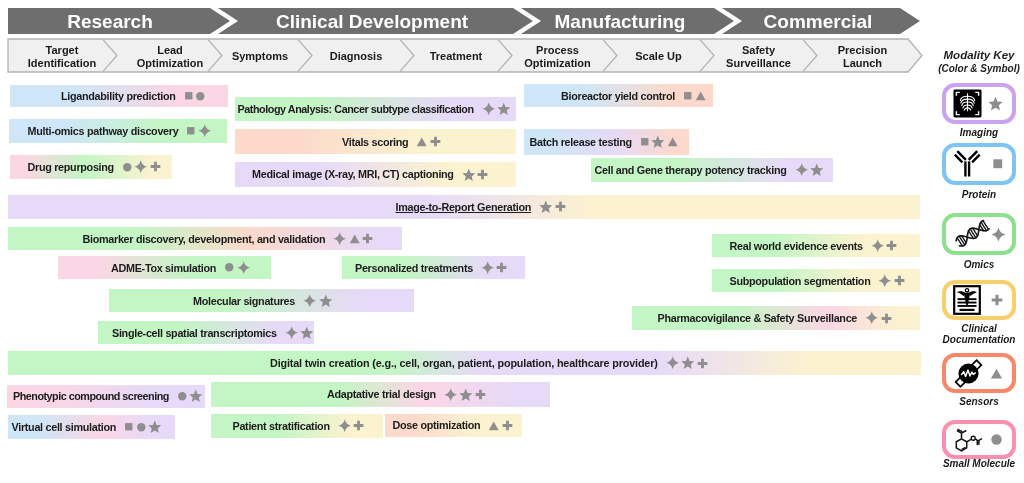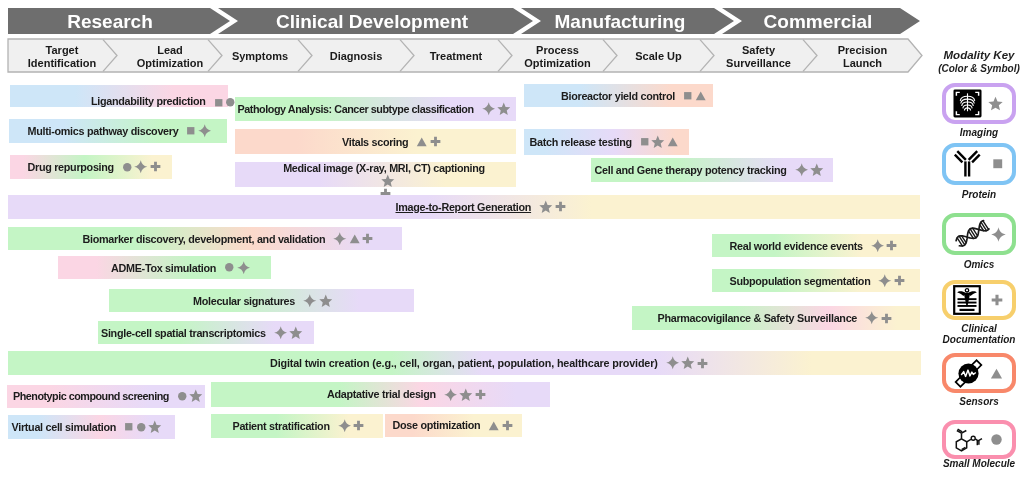--- a/index.html
+++ b/index.html
@@ -38,21 +38,21 @@
 <text x="557.5" y="49.5" text-anchor="middle" dominant-baseline="central" font-family="Liberation Sans, sans-serif" font-size="11" font-weight="bold" fill="#1a1a1a">Process</text>
 <text x="557.5" y="62.5" text-anchor="middle" dominant-baseline="central" font-family="Liberation Sans, sans-serif" font-size="11" font-weight="bold" fill="#1a1a1a">Optimization</text>
 <text x="658.5" y="56" text-anchor="middle" dominant-baseline="central" font-family="Liberation Sans, sans-serif" font-size="11" font-weight="bold" fill="#1a1a1a">Scale Up</text>
 <text x="758.5" y="49.5" text-anchor="middle" dominant-baseline="central" font-family="Liberation Sans, sans-serif" font-size="11" font-weight="bold" fill="#1a1a1a">Safety</text>
 <text x="758.5" y="62.5" text-anchor="middle" dominant-baseline="central" font-family="Liberation Sans, sans-serif" font-size="11" font-weight="bold" fill="#1a1a1a">Surveillance</text>
 <text x="862.5" y="49.5" text-anchor="middle" dominant-baseline="central" font-family="Liberation Sans, sans-serif" font-size="11" font-weight="bold" fill="#1a1a1a">Precision</text>
 <text x="862.5" y="62.5" text-anchor="middle" dominant-baseline="central" font-family="Liberation Sans, sans-serif" font-size="11" font-weight="bold" fill="#1a1a1a">Launch</text>
 <text x="979" y="55.2" text-anchor="middle" dominant-baseline="central" font-family="Liberation Sans, sans-serif" font-size="11.5" font-weight="bold" font-style="italic" fill="#222">Modality Key</text>
 <text x="979" y="68.5" text-anchor="middle" dominant-baseline="central" font-family="Liberation Sans, sans-serif" font-size="10" font-weight="bold" font-style="italic" fill="#222">(Color &amp; Symbol)</text>
 </svg>
-<div class="bar" style="left:10px;top:85px;width:218px;height:22px;background:linear-gradient(90deg,#cee6f8 30%, #fbd6e4 75%);padding-left:81px;align-items:flex-end;">
+<div class="bar" style="left:10px;top:85px;width:218px;height:22px;background:linear-gradient(90deg,#cee6f8 30%, #fbd6e4 75%);padding-left:51px;">
       <span>Ligandability prediction</span>
       <i style="margin-left:8px;display:flex;align-items:center">
         <svg width="9.5" height="9.5" viewBox="0 0 14 14">
           <rect x="1.6" y="1.6" width="10.8" height="10.8" fill="#8e8e8e"></rect>
         </svg>
       </i>
       <i style="margin-left:2px;display:flex;align-items:center">
         <svg width="10.5" height="10.5" viewBox="0 0 14 14">
           <circle cx="7" cy="7" r="5.6" fill="#8e8e8e"></circle>
         </svg>
@@ -139,21 +139,21 @@
         <svg width="13.5" height="13.5" viewBox="0 0 14 14">
           <path d="M7 0.2 C7.9 4.1 9.9 6.1 13.8 7 C9.9 7.9 7.9 9.9 7 13.8 C6.1 9.9 4.1 7.9 0.2 7 C4.1 6.1 6.1 4.1 7 0.2 Z" fill="#8e8e8e"></path>
         </svg>
       </i>
       <i style="margin-left:2px;display:flex;align-items:center">
         <svg width="11" height="11" viewBox="0 0 14 14">
           <path d="M5.2 0.8 H8.8 V5.2 H13.2 V8.8 H8.8 V13.2 H5.2 V8.8 H0.8 V5.2 H5.2 Z" fill="#8e8e8e"></path>
         </svg>
       </i>
     </div>
-<div class="bar" style="left:234.5px;top:162px;width:281.5px;height:24.5px;background:linear-gradient(90deg,#e7daf8 30%, #fbf2d0 75%);padding-left:17.5px;flex-direction:column;">
+<div class="bar" style="left:234.5px;top:162px;width:281.5px;height:24.5px;background:linear-gradient(90deg,#e7daf8 30%, #fbf2d0 75%);padding-left:17.5px;">
       <span>Medical image (X-ray, MRI, CT) captioning</span>
       <i style="margin-left:8px;display:flex;align-items:center">
         <svg width="13.5" height="13.5" viewBox="0 0 14 14">
           <path d="M7 0.6 L8.9 5.1 L13.7 5.5 L10.1 8.7 L11.2 13.4 L7 10.9 L2.8 13.4 L3.9 8.7 L0.3 5.5 L5.1 5.1 Z" fill="#8e8e8e"></path>
         </svg>
       </i>
       <i style="margin-left:2px;display:flex;align-items:center">
         <svg width="11" height="11" viewBox="0 0 14 14">
           <path d="M5.2 0.8 H8.8 V5.2 H13.2 V8.8 H8.8 V13.2 H5.2 V8.8 H0.8 V5.2 H5.2 Z" fill="#8e8e8e"></path>
         </svg>
@@ -222,20 +222,33 @@
         <svg width="10.5" height="10.5" viewBox="0 0 14 14">
           <circle cx="7" cy="7" r="5.6" fill="#8e8e8e"></circle>
         </svg>
       </i>
       <i style="margin-left:2px;display:flex;align-items:center">
         <svg width="13.5" height="13.5" viewBox="0 0 14 14">
           <path d="M7 0.2 C7.9 4.1 9.9 6.1 13.8 7 C9.9 7.9 7.9 9.9 7 13.8 C6.1 9.9 4.1 7.9 0.2 7 C4.1 6.1 6.1 4.1 7 0.2 Z" fill="#8e8e8e"></path>
         </svg>
       </i>
     </div>
+<div class="bar" style="left:342px;top:256px;width:183px;height:23px;background:linear-gradient(90deg,#c4f5c5 35%, #e7daf8 80%);padding-left:13px;">
+      <span>Personalized treatments</span>
+      <i style="margin-left:8px;display:flex;align-items:center">
+        <svg width="13.5" height="13.5" viewBox="0 0 14 14">
+          <path d="M7 0.2 C7.9 4.1 9.9 6.1 13.8 7 C9.9 7.9 7.9 9.9 7 13.8 C6.1 9.9 4.1 7.9 0.2 7 C4.1 6.1 6.1 4.1 7 0.2 Z" fill="#8e8e8e"></path>
+        </svg>
+      </i>
+      <i style="margin-left:2px;display:flex;align-items:center">
+        <svg width="11" height="11" viewBox="0 0 14 14">
+          <path d="M5.2 0.8 H8.8 V5.2 H13.2 V8.8 H8.8 V13.2 H5.2 V8.8 H0.8 V5.2 H5.2 Z" fill="#8e8e8e"></path>
+        </svg>
+      </i>
+    </div>
 <div class="bar" style="left:712px;top:269px;width:208px;height:23px;background:linear-gradient(90deg,#c4f5c5 30%, #fbf2d0 72%);padding-left:17.5px;">
       <span>Subpopulation segmentation</span>
       <i style="margin-left:8px;display:flex;align-items:center">
         <svg width="13.5" height="13.5" viewBox="0 0 14 14">
           <path d="M7 0.2 C7.9 4.1 9.9 6.1 13.8 7 C9.9 7.9 7.9 9.9 7 13.8 C6.1 9.9 4.1 7.9 0.2 7 C4.1 6.1 6.1 4.1 7 0.2 Z" fill="#8e8e8e"></path>
         </svg>
       </i>
       <i style="margin-left:2px;display:flex;align-items:center">
         <svg width="11" height="11" viewBox="0 0 14 14">
           <path d="M5.2 0.8 H8.8 V5.2 H13.2 V8.8 H8.8 V13.2 H5.2 V8.8 H0.8 V5.2 H5.2 Z" fill="#8e8e8e"></path>
@@ -261,21 +274,21 @@
         <svg width="13.5" height="13.5" viewBox="0 0 14 14">
           <path d="M7 0.2 C7.9 4.1 9.9 6.1 13.8 7 C9.9 7.9 7.9 9.9 7 13.8 C6.1 9.9 4.1 7.9 0.2 7 C4.1 6.1 6.1 4.1 7 0.2 Z" fill="#8e8e8e"></path>
         </svg>
       </i>
       <i style="margin-left:2px;display:flex;align-items:center">
         <svg width="11" height="11" viewBox="0 0 14 14">
           <path d="M5.2 0.8 H8.8 V5.2 H13.2 V8.8 H8.8 V13.2 H5.2 V8.8 H0.8 V5.2 H5.2 Z" fill="#8e8e8e"></path>
         </svg>
       </i>
     </div>
-<div class="bar" style="left:98px;top:321px;width:216px;height:23px;background:linear-gradient(90deg,#c4f5c5 38%, #e7daf8 82%);padding-left:3px;">
+<div class="bar" style="left:98px;top:321px;width:216px;height:23px;background:linear-gradient(90deg,#c4f5c5 38%, #e7daf8 82%);padding-left:14px;">
       <span>Single-cell spatial transcriptomics</span>
       <i style="margin-left:8px;display:flex;align-items:center">
         <svg width="13.5" height="13.5" viewBox="0 0 14 14">
           <path d="M7 0.2 C7.9 4.1 9.9 6.1 13.8 7 C9.9 7.9 7.9 9.9 7 13.8 C6.1 9.9 4.1 7.9 0.2 7 C4.1 6.1 6.1 4.1 7 0.2 Z" fill="#8e8e8e"></path>
         </svg>
       </i>
       <i style="margin-left:2px;display:flex;align-items:center">
         <svg width="13.5" height="13.5" viewBox="0 0 14 14">
           <path d="M7 0.6 L8.9 5.1 L13.7 5.5 L10.1 8.7 L11.2 13.4 L7 10.9 L2.8 13.4 L3.9 8.7 L0.3 5.5 L5.1 5.1 Z" fill="#8e8e8e"></path>
         </svg>

